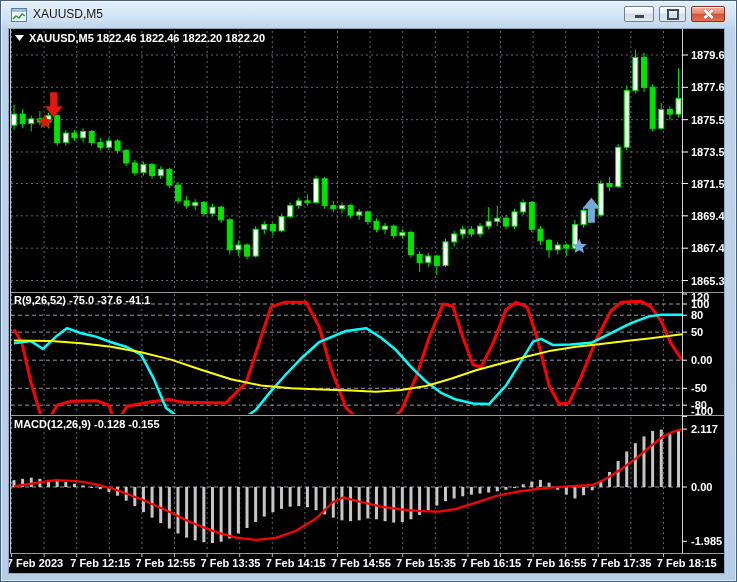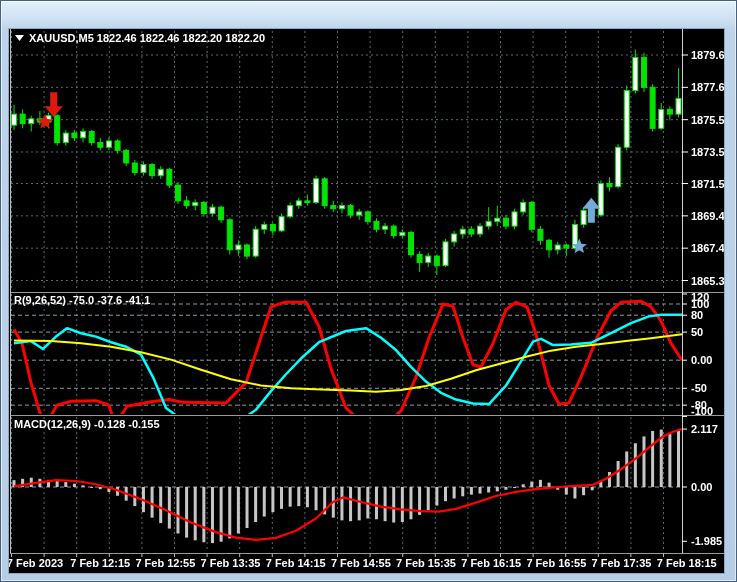--- a/index.html
+++ b/index.html
@@ -25,20 +25,39 @@
     width:3px;height:12px;background:#fff;border-radius:1px;box-shadow:0 0 1px #7a2013;}
   .glyph-close::before{transform:rotate(45deg);} .glyph-close::after{transform:rotate(-45deg);}
   .client{position:absolute;left:8px;top:28px;width:715px;height:544px;background:#000;
     box-shadow:0 0 0 1px #8fa8c2;}
   svg text{font-family:"Liberation Sans",sans-serif;}
 </style>
 </head>
 <body>
 
 <div class="window">
+  <div class="titlebar">
+    <svg class="app-icon" viewBox="0 0 16 14">
+      <rect x="0.5" y="0.5" width="15" height="13" fill="#f4f9ff" stroke="#5e7da0"></rect>
+      <rect x="1" y="1" width="14" height="3" fill="#9dc0e4"></rect>
+      <polyline points="2,11 5,8 8,10 11,6 14,8" fill="none" stroke="#1f9e3a" stroke-width="1.4"></polyline>
+    </svg>
+    <span class="title-text">XAUUSD,M5</span>
+    <div class="win-buttons">
+      <div class="wbtn min">
+          <span class="glyph-min"></span>
+        </div>
+      <div class="wbtn max">
+          <span class="glyph-max"></span>
+        </div>
+      <div class="wbtn close">
+          <span class="glyph-close"></span>
+        </div>
+    </div>
+  </div>
   <div class="client">
     <svg id="chart" width="715" height="544" viewBox="8 28 715 544">
         <rect x="8" y="28" width="715" height="544" fill="#000000"></rect>
         <defs>
           <clipPath id="mainClip">
             <rect x="9" y="29" width="672" height="261"></rect>
           </clipPath>
           <clipPath id="indClip">
             <rect x="9" y="292" width="672" height="121"></rect>
           </clipPath>

